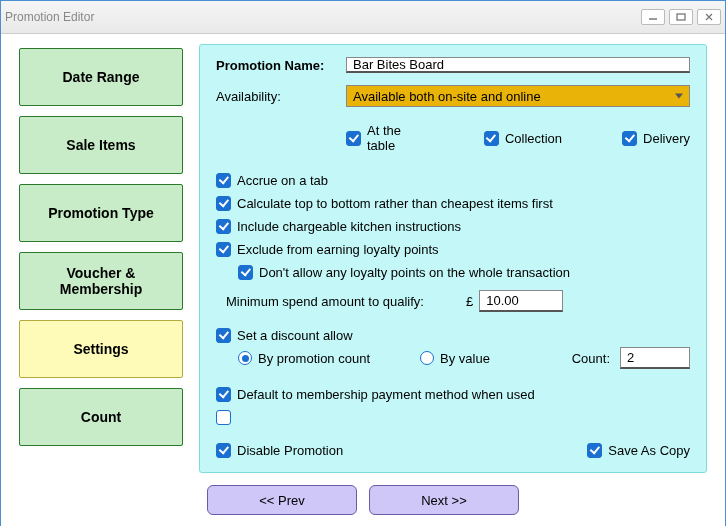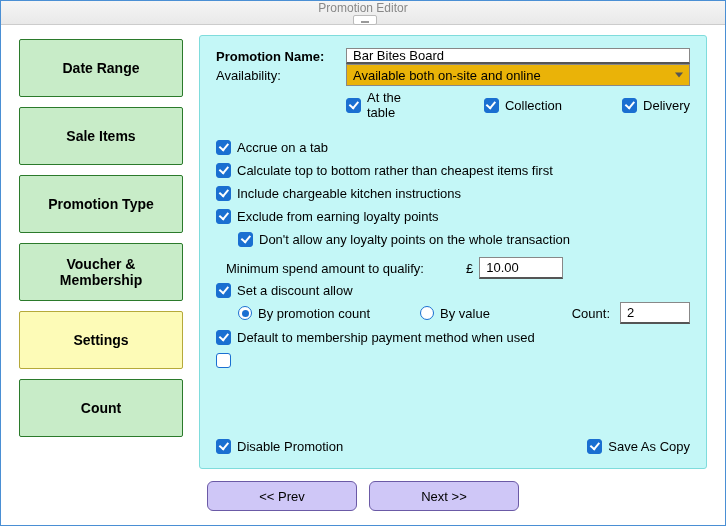--- a/index.html
+++ b/index.html
@@ -18,24 +18,23 @@
     border: 1px solid #4a8fd4;
     display: flex;
     flex-direction: column;
   }
   .titlebar {
     height: 24px;
     background: linear-gradient(#f5f5f5, #e9e9e9);
     border-bottom: 1px solid #ccc;
     display: flex;
     align-items: center;
-    padding: 0 4px;
+    padding: 16px 4px;
     color: #888;
     font-size: 12px;
-    flex-direction: column;
   }
   .titlebar .spacer { flex: 1; }
   .title-btn {
     width: 24px;
     height: 16px;
     border: 1px solid #bbb;
     border-radius: 2px;
     margin-left: 4px;
     display: flex;
     align-items: center;
@@ -90,21 +89,21 @@
     border: 1px solid #7fdcdc;
     border-radius: 3px;
     padding: 12px 16px 10px 16px;
     position: relative;
     display: flex;
     flex-direction: column;
   }
   .row {
     display: flex;
     align-items: center;
-    margin-bottom: 0;
+    margin-bottom: 12px;
   }
   .label-col { width: 130px; }
   .bold { font-weight: 700; }
   .text-input {
     flex: 1;
     height: 16px;
     border: 1px solid #888;
     border-bottom: 2px solid #555;
     padding: 2px 6px;
     background: #fff;

